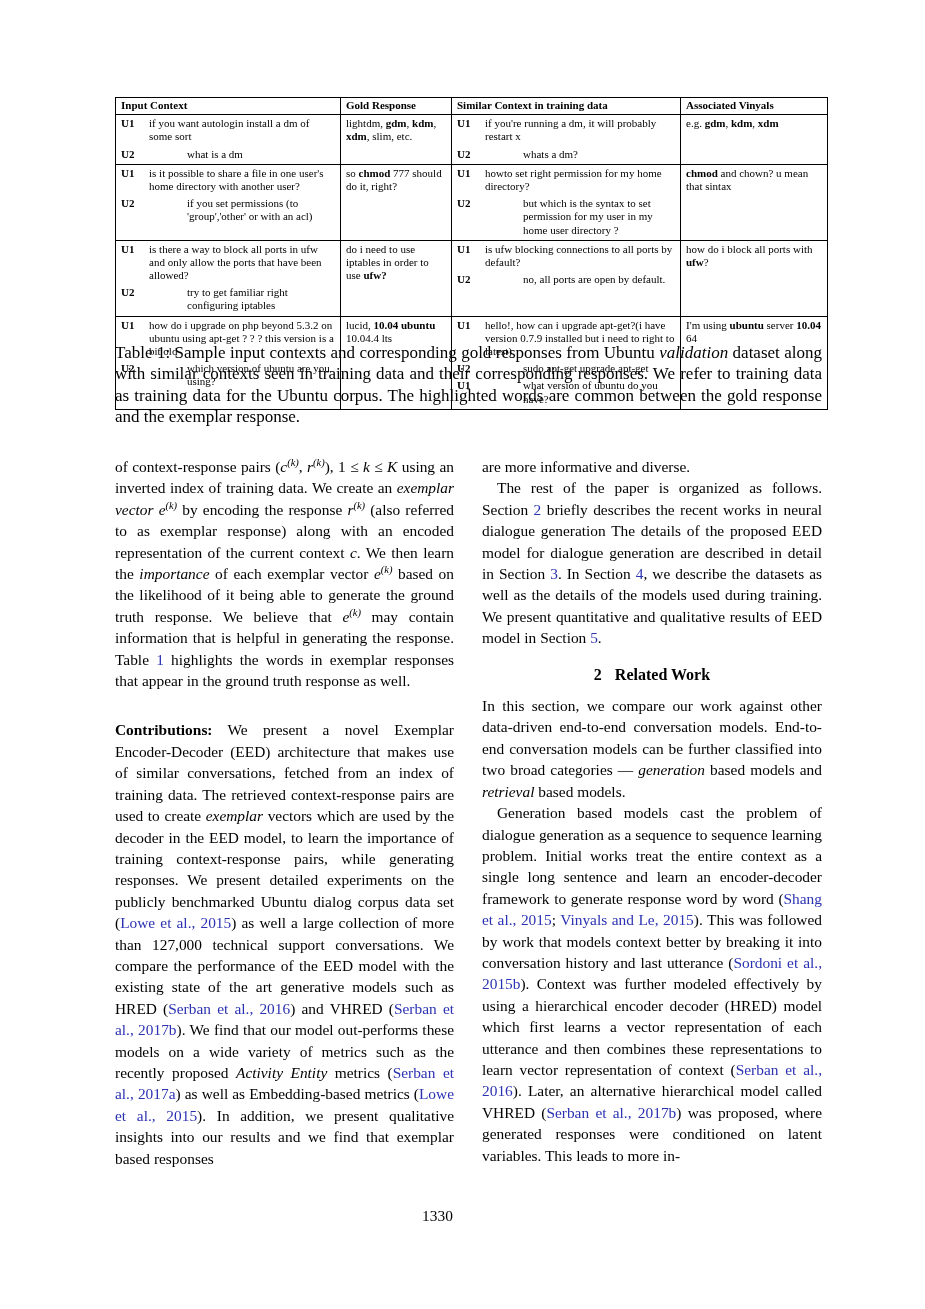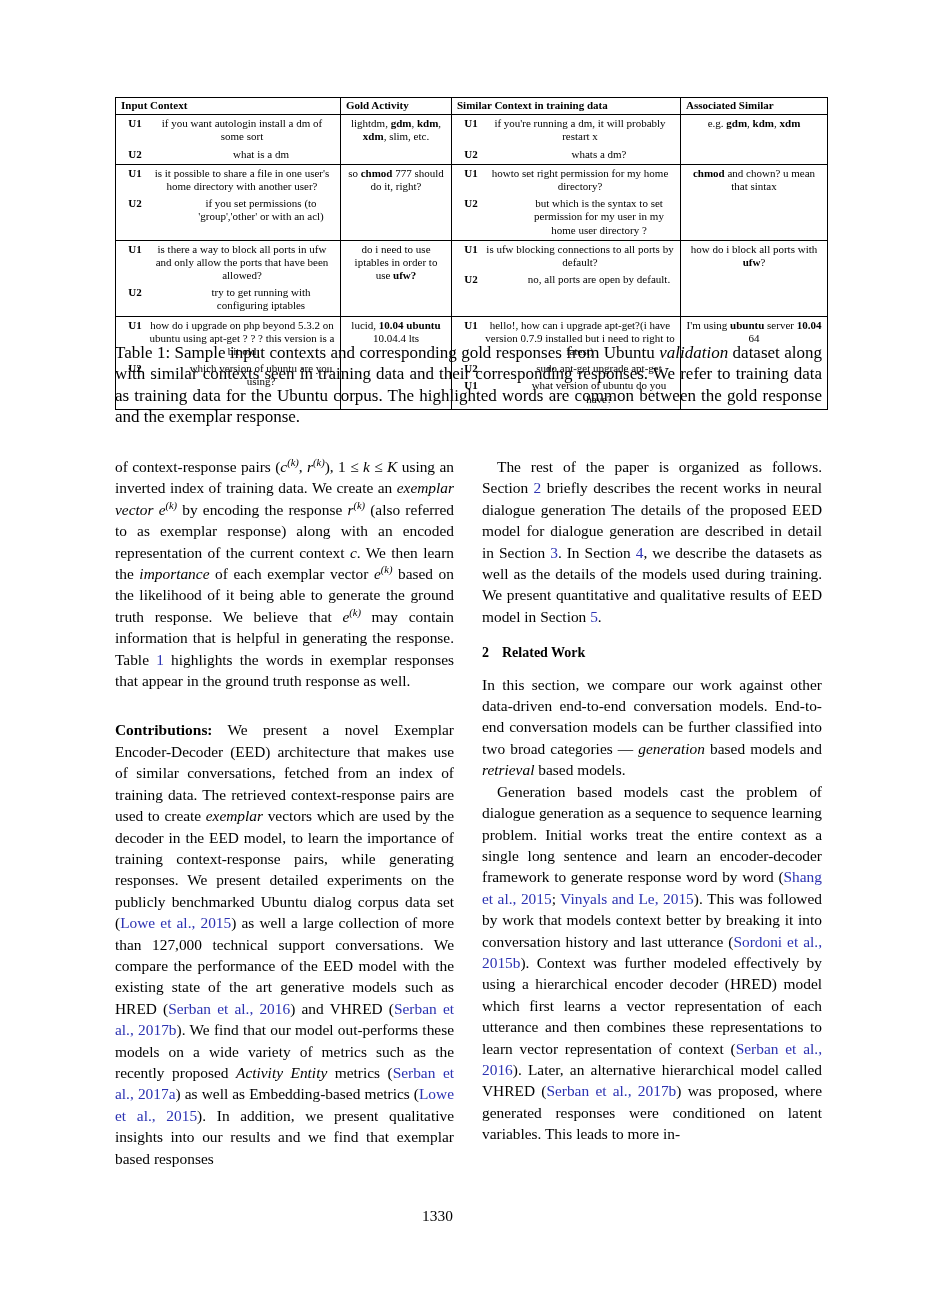--- a/index.html
+++ b/index.html
@@ -9,21 +9,21 @@
     width: 925px; height: 1309px;
     margin: 0 auto;
     background: #ffffff;
     font-family: "Liberation Serif", serif;
     color: #000;
     overflow: hidden;
   }
   
   .table-wrap { position: absolute; left: 115px; top: 97px; width: 712px; }
   table.tbl { border-collapse: collapse; width: 712px; font-size: 11px; line-height: 1.2; table-layout: fixed; }
-  table.tbl th, table.tbl td { border: 1px solid #000; vertical-align: top; padding: 2px 5px 3px 5px; text-align: center; }
+  table.tbl th, table.tbl td { border: 1px solid #000; vertical-align: top; padding: 2px 5px 3px 5px; }
   table.tbl th { text-align: left; font-weight: bold; padding-top: 1px; padding-bottom: 2px; }
   th.ctx-h { padding-left: 37px; }
   col.c-input  { width: 225px; }
   col.c-gold   { width: 111px; }
   col.c-sim    { width: 229px; }
   col.c-assoc  { width: 147px; }
   td.ctx { padding-left: 9px; }
   .utt { display: flex; }
   .utt + .utt { margin-top: 4px; gap: 38px; }
   .spk { flex: 0 0 28px; font-weight: bold; }
@@ -38,21 +38,21 @@
     position: absolute; top: 456px; width: 339px;
     font-size: 15.4px; line-height: 21.4px; text-align: justify;
   }
   .col-left  { left: 115px; }
   .col-right { left: 482px; width: 340px; }
   .para { margin: 0; }
   .para.indent { text-indent: 15px; }
   .para.space  { margin-top: 28px; }
   sup { font-size: 68%; font-style: italic; line-height: 0; }
   a.cite { text-decoration: none; cursor: pointer; }
-  .sec-heading { font-size: 14px; font-weight: bold; margin: 15px 0 10px 0; text-align: left; }
+  .sec-heading { font-size: 16px; font-weight: bold; margin: 15px 0 10px 0; text-align: center; }
   .sec-num { margin-right: 13px; }
   
   .page-number {
     position: absolute; left: 0; top: 1207px; width: 875px;
     text-align: center; font-size: 15.4px;
   }
 </style>
 </head>
 <body>
 
@@ -62,23 +62,23 @@
     <table class="tbl">
       <colgroup>
         <col class="c-input">
           <col class="c-gold">
           <col class="c-sim">
           <col class="c-assoc">
       </colgroup>
       <thead>
         <tr>
           <th class="ctx-h">Input Context</th>
-          <th>Gold Activity</th>
+          <th>Gold Response</th>
           <th class="ctx-h">Similar Context in training data</th>
-          <th>Associated Similar</th>
+          <th>Associated Vinyals</th>
         </tr>
       </thead>
       <tbody>
           <tr>
             <td class="ctx">
               <div class="utt">
                 <span class="spk">U1</span>
                 <span class="utx">if you want autologin install a dm of some sort</span>
               </div>
               <div class="utt">
@@ -124,21 +124,21 @@
             <td><b>chmod</b> and chown?  u mean that sintax</td>
           </tr>
           <tr>
             <td class="ctx">
               <div class="utt">
                 <span class="spk">U1</span>
                 <span class="utx">is there a way to block all ports in ufw and only allow the ports that have been allowed?</span>
               </div>
               <div class="utt">
                 <span class="spk">U2</span>
-                <span class="utx">try to get running with configuring iptables</span>
+                <span class="utx">try to get familiar right configuring iptables</span>
               </div>
             </td>
             <td>do i need to use iptables in order to use <b>ufw?</b></td>
             <td class="ctx">
               <div class="utt">
                 <span class="spk">U1</span>
                 <span class="utx">is ufw blocking connections to all ports by default?</span>
               </div>
               <div class="utt">
                 <span class="spk">U2</span>
@@ -179,20 +179,21 @@
     </table>
   </div>
 
   <div class="caption">Table 1: Sample input contexts and corresponding gold responses from Ubuntu <i>validation</i> dataset along with similar contexts seen in training data and their corresponding responses. We refer to training data as training data for the Ubuntu corpus. The highlighted words are common between the gold response and the exemplar response.</div>
 
   <div class="col col-left">
       <div class="para">of context-response pairs (<i>c</i><sup>(k)</sup>, <i>r</i><sup>(k)</sup>), 1 ≤ <i>k</i> ≤ <i>K</i> using an inverted index of training data. We create an <i>exemplar vector</i> <i>e</i><sup>(k)</sup> by encoding the response <i>r</i><sup>(k)</sup> (also referred to as exemplar response) along with an encoded representation of the current context <i>c</i>. We then learn the <i>importance</i> of each exemplar vector <i>e</i><sup>(k)</sup> based on the likelihood of it being able to generate the ground truth response. We believe that <i>e</i><sup>(k)</sup> may contain information that is helpful in generating the response. Table <a class="cite" href="#" style="color: rgb(43, 50, 178);">1</a> highlights the words in exemplar responses that appear in the ground truth response as well.</div>
       <div class="para space"><b>Contributions:</b> We present a novel Exemplar Encoder-Decoder (EED) architecture that makes use of similar conversations, fetched from an index of training data. The retrieved context-response pairs are used to create <i>exemplar</i> vectors which are used by the decoder in the EED model, to learn the importance of training context-response pairs, while generating responses. We present detailed experiments on the publicly benchmarked Ubuntu dialog corpus data set (<a class="cite" href="#" style="color: rgb(43, 50, 178);">Lowe et al., 2015</a>) as well a large collection of more than 127,000 technical support conversations. We compare the performance of the EED model with the existing state of the art generative models such as HRED (<a class="cite" href="#" style="color: rgb(43, 50, 178);">Serban et al., 2016</a>) and VHRED (<a class="cite" href="#" style="color: rgb(43, 50, 178);">Serban et al., 2017b</a>). We find that our model out-performs these models on a wide variety of metrics such as the recently proposed <i>Activity Entity</i> metrics (<a class="cite" href="#" style="color: rgb(43, 50, 178);">Serban et al., 2017a</a>) as well as Embedding-based metrics (<a class="cite" href="#" style="color: rgb(43, 50, 178);">Lowe et al., 2015</a>). In addition, we present qualitative insights into our results and we find that exemplar based responses</div>
     </div>
   <div class="col col-right">
+      <div class="para">are more informative and diverse.</div>
       <div class="para indent">The rest of the paper is organized as follows. Section <a class="cite" href="#" style="color: rgb(43, 50, 178);">2</a> briefly describes the recent works in neural dialogue generation The details of the proposed EED model for dialogue generation are described in detail in Section <a class="cite" href="#" style="color: rgb(43, 50, 178);">3</a>. In Section <a class="cite" href="#" style="color: rgb(43, 50, 178);">4</a>, we describe the datasets as well as the details of the models used during training. We present quantitative and qualitative results of EED model in Section <a class="cite" href="#" style="color: rgb(43, 50, 178);">5</a>.</div>
       <div class="sec-heading"><span class="sec-num">2</span><span>Related Work</span></div>
       <div class="para">In this section, we compare our work against other data-driven end-to-end conversation models. End-to-end conversation models can be further classified into two broad categories — <i>generation</i> based models and <i>retrieval</i> based models.</div>
       <div class="para indent">Generation based models cast the problem of dialogue generation as a sequence to sequence learning problem. Initial works treat the entire context as a single long sentence and learn an encoder-decoder framework to generate response word by word (<a class="cite" href="#" style="color: rgb(43, 50, 178);">Shang et al., 2015</a>; <a class="cite" href="#" style="color: rgb(43, 50, 178);">Vinyals and Le, 2015</a>). This was followed by work that models context better by breaking it into conversation history and last utterance (<a class="cite" href="#" style="color: rgb(43, 50, 178);">Sordoni et al., 2015b</a>). Context was further modeled effectively by using a hierarchical encoder decoder (HRED) model which first learns a vector representation of each utterance and then combines these representations to learn vector representation of context (<a class="cite" href="#" style="color: rgb(43, 50, 178);">Serban et al., 2016</a>). Later, an alternative hierarchical model called VHRED (<a class="cite" href="#" style="color: rgb(43, 50, 178);">Serban et al., 2017b</a>) was proposed, where generated responses were conditioned on latent variables. This leads to more in-</div>
     </div>
 
   <div class="page-number">1330</div>
 
 </div>
 

